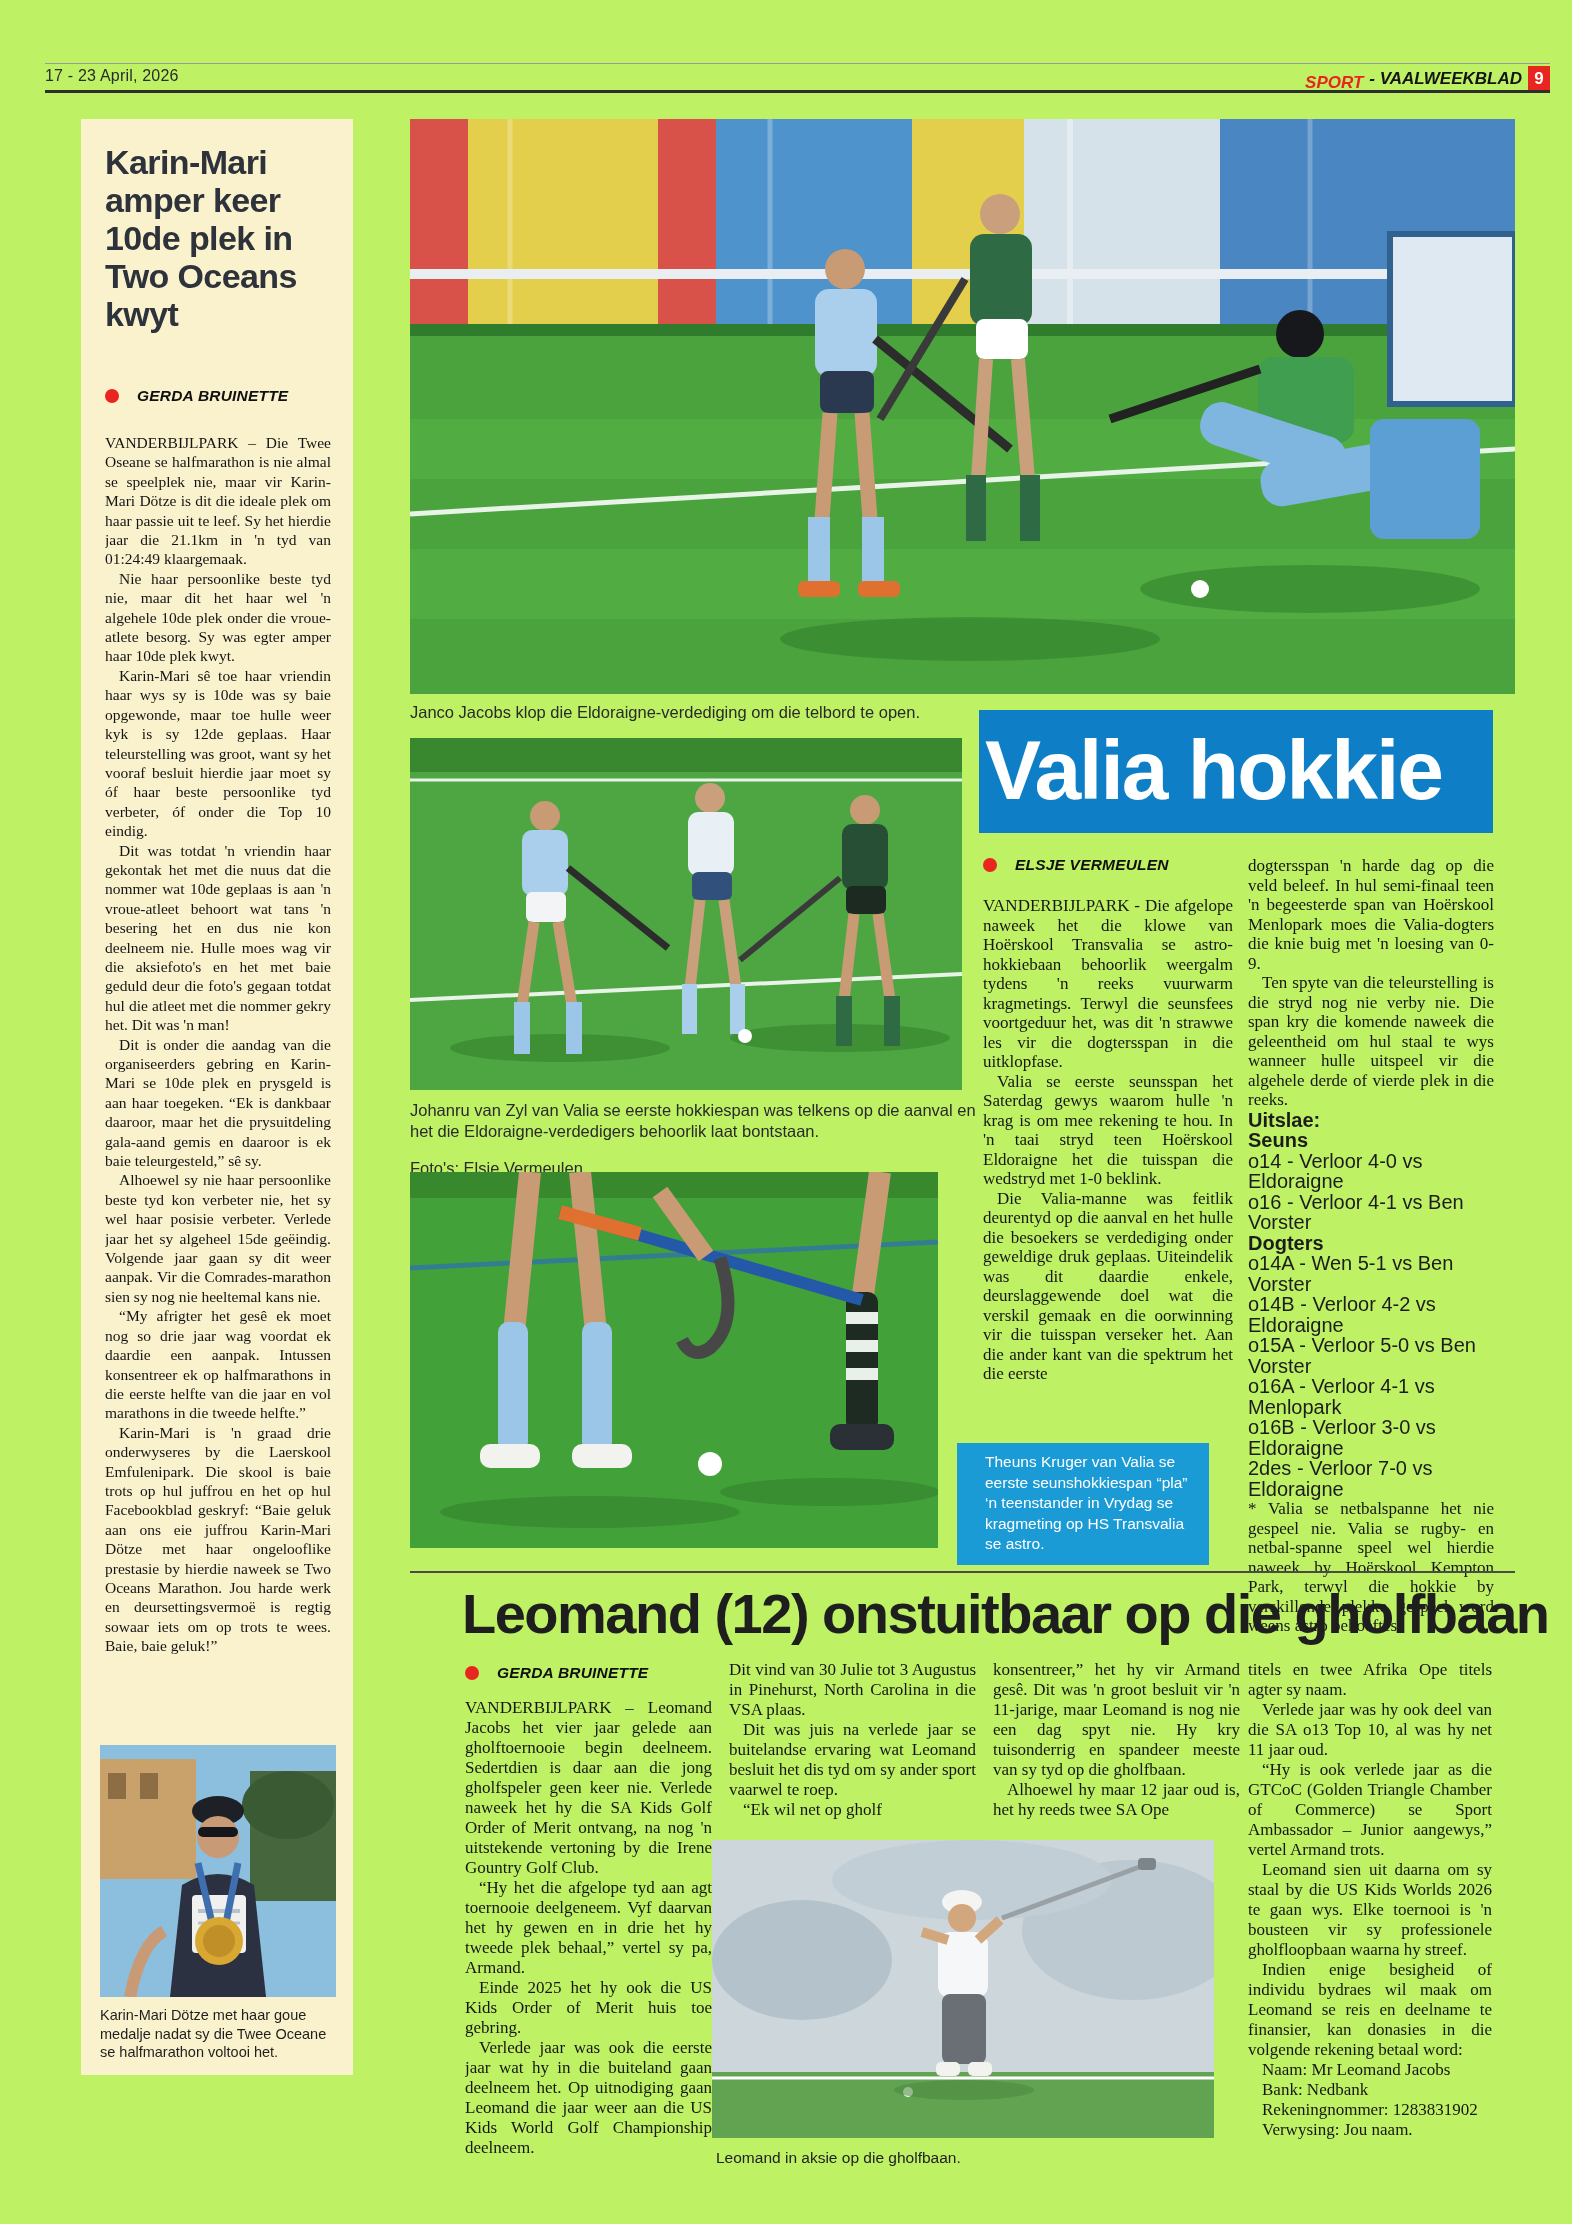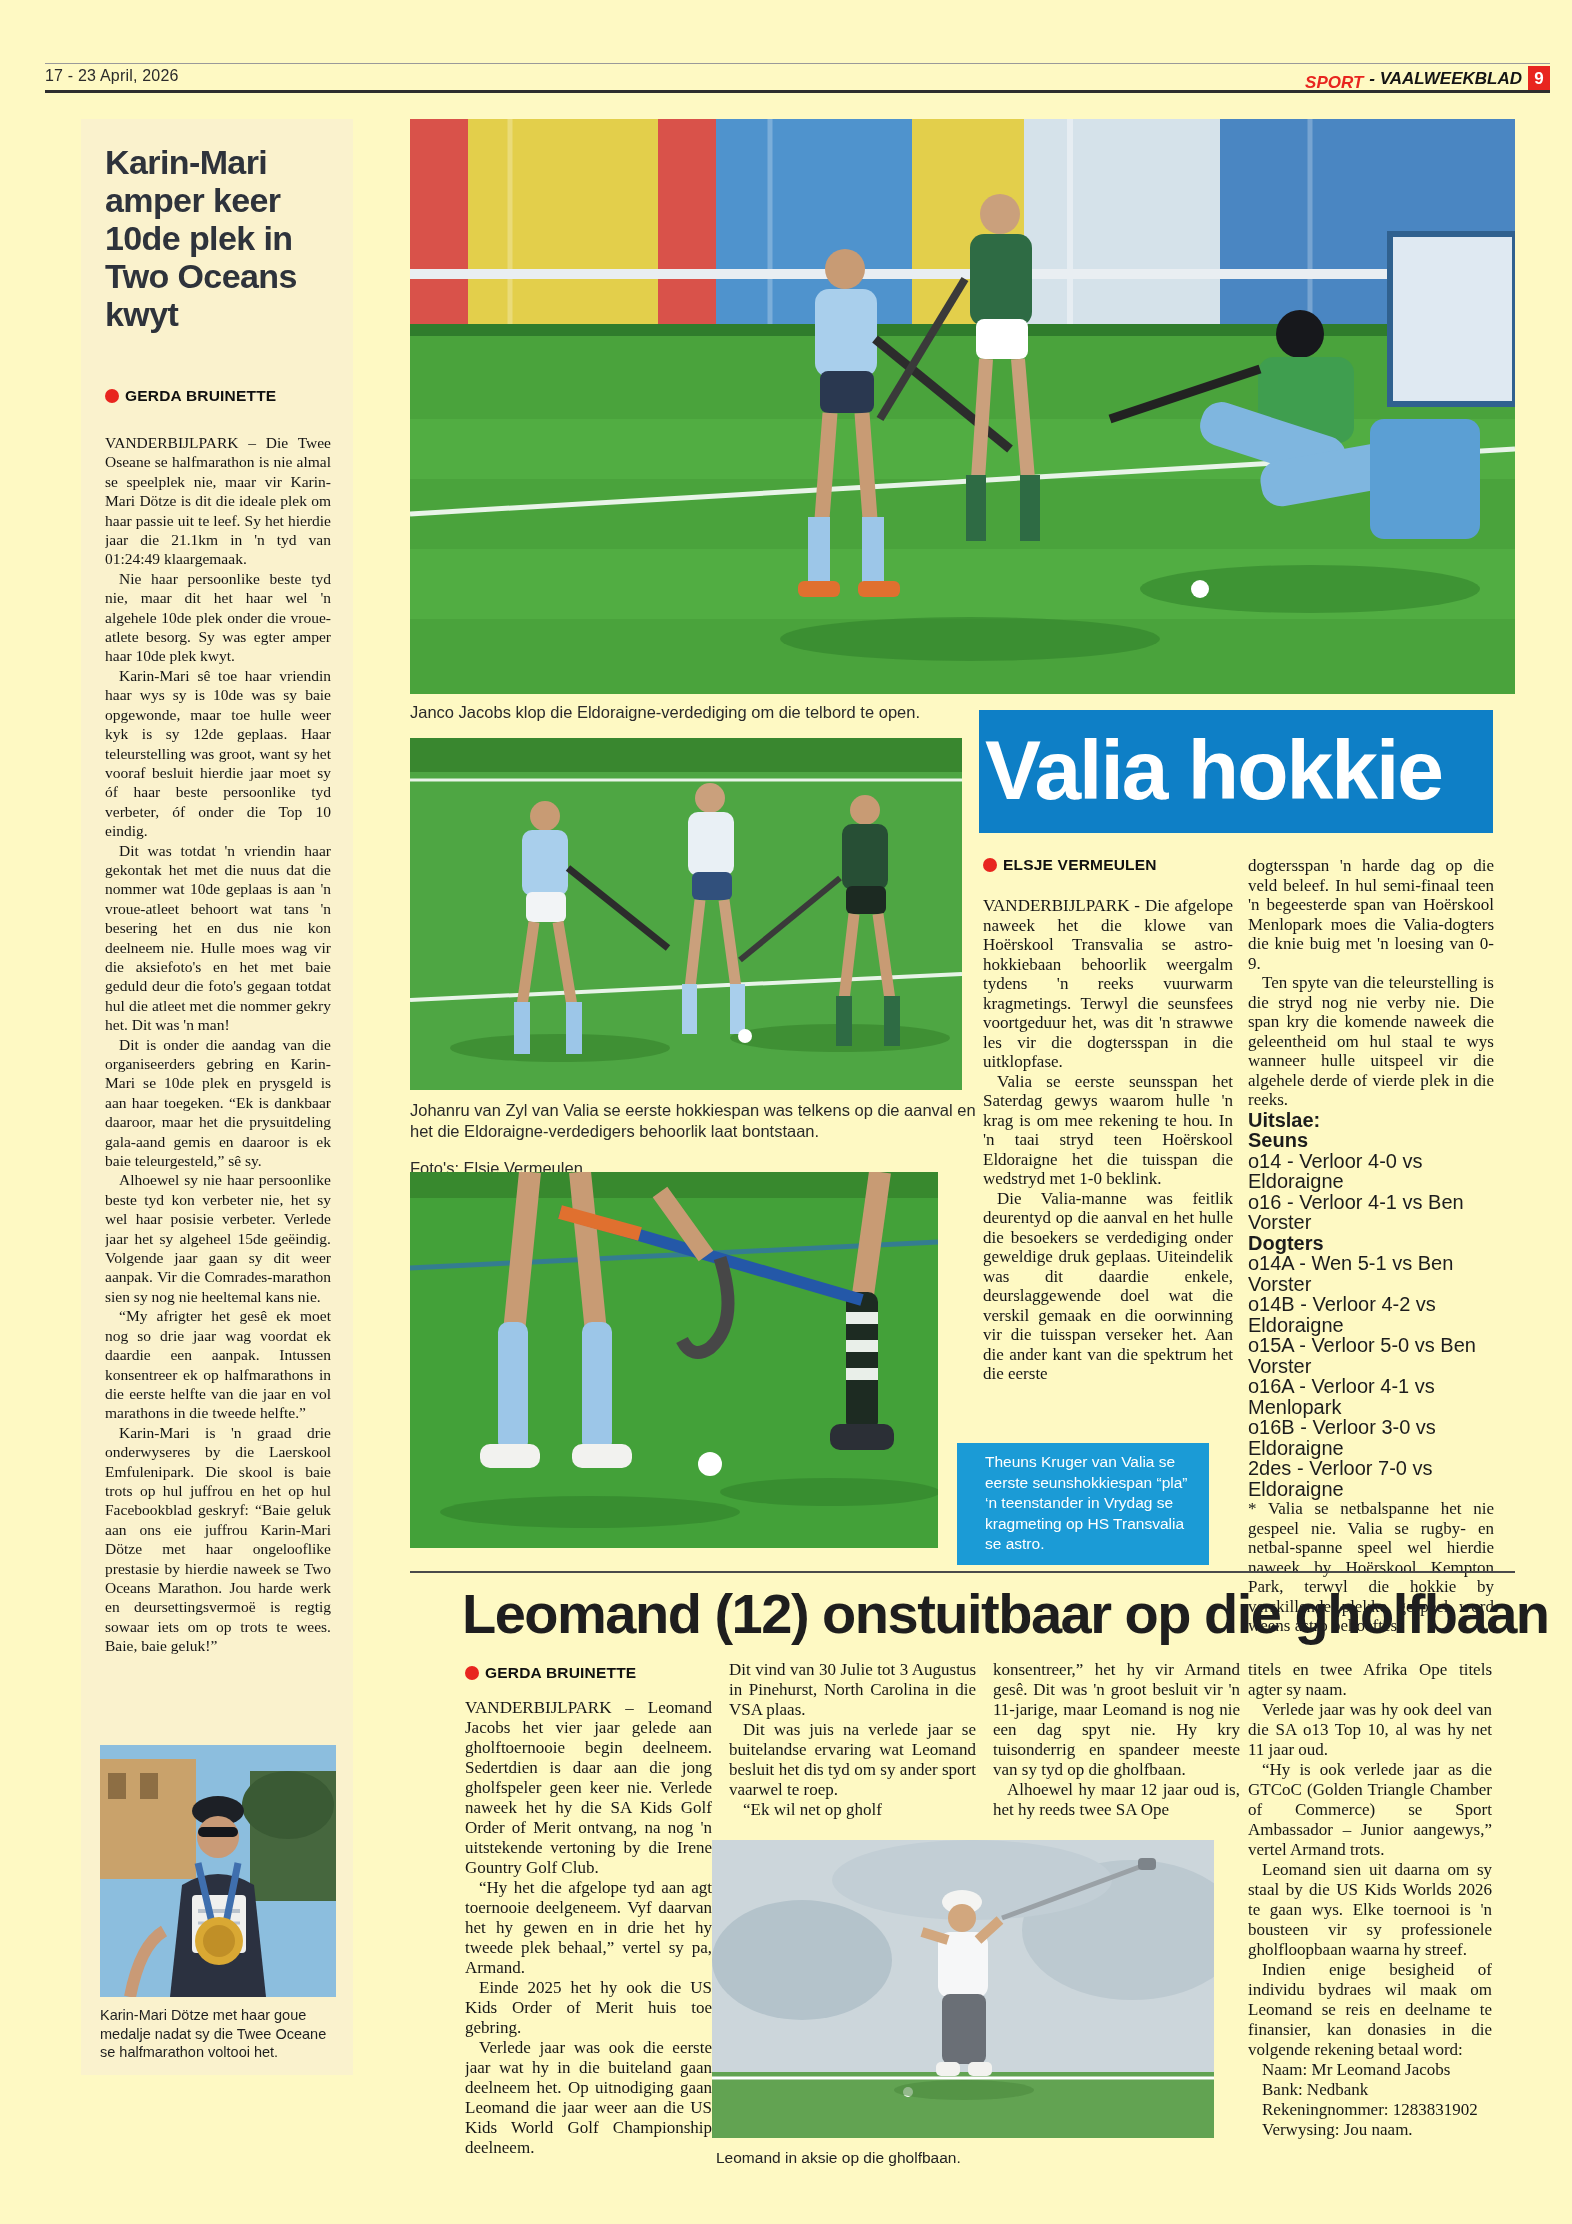--- a/index.html
+++ b/index.html
@@ -1,33 +1,33 @@
 <!DOCTYPE html>
 <html><head>
 <meta charset="utf-8">
 <style>
   html,body{margin:0;padding:0;background:#e9e9e9;}
-  #page{position:relative;width:1572px;height:2224px;background:#fef9c3;margin:0 auto;
+  #page{position:relative;width:1572px;height:2224px;background:#bef264;margin:0 auto;
         font-family:"Liberation Sans",sans-serif;color:#1a1a1a;overflow:hidden;}
   .abs{position:absolute;}
   .serif{font-family:"Liberation Serif",serif;}
   
   .rule-thin{left:45px;top:63px;width:1505px;height:1px;background:#9a9a9a;}
   .rule-thick{left:45px;top:90px;width:1505px;height:3px;background:#2e2e2e;}
   .date{left:45px;top:67px;font-size:16px;color:#2b2b2b;letter-spacing:0.2px;}
   .brand{right:22px;top:64px;display:flex;align-items:center;gap:6px;font-style:italic;font-weight:bold;font-size:17px;}
   .brand .sport{color:#e8251f;margin-top:9px;}
   .brand .rest{color:#141414;}
   .page-badge{display:inline-block;background:#e8251f;color:#fff;font-style:normal;font-weight:bold;
               font-size:17px;line-height:26px;width:22px;text-align:center;}
   
   .cream{left:81px;top:119px;width:272px;height:1956px;background:#faf2cd;box-sizing:border-box;
          padding:24px 22px 16px 24px;}
   .cream-title{font-weight:bold;font-size:34px;line-height:38px;letter-spacing:-0.6px;color:#2e333b;}
-  .byline{display:flex;align-items:center;gap:6px;}
+  .byline{display:flex;align-items:center;gap:18px;font-style:italic;}
   .byline-dot{width:14px;height:14px;border-radius:50%;background:#e8251f;flex:0 0 auto;}
   .byline-name{font-weight:bold;font-size:15.5px;color:#101010;letter-spacing:0.2px;}
   .cream .byline{margin-top:54px;}
   .cream-body{margin-top:28px;font-size:15.5px;line-height:19.4px;text-align:justify;color:#141414;
               height:1245px;overflow:hidden;}
   .cream-body p{margin:0;}
   .cream-body p + p{text-indent:14px;}
   .left-photo{left:100px;top:1745px;width:236px;height:252px;}
   .left-photo svg{display:block;width:100%;height:100%;}
   .left-caption{left:100px;top:2006px;width:238px;font-size:14.5px;line-height:18.5px;color:#1f1f1f;}

